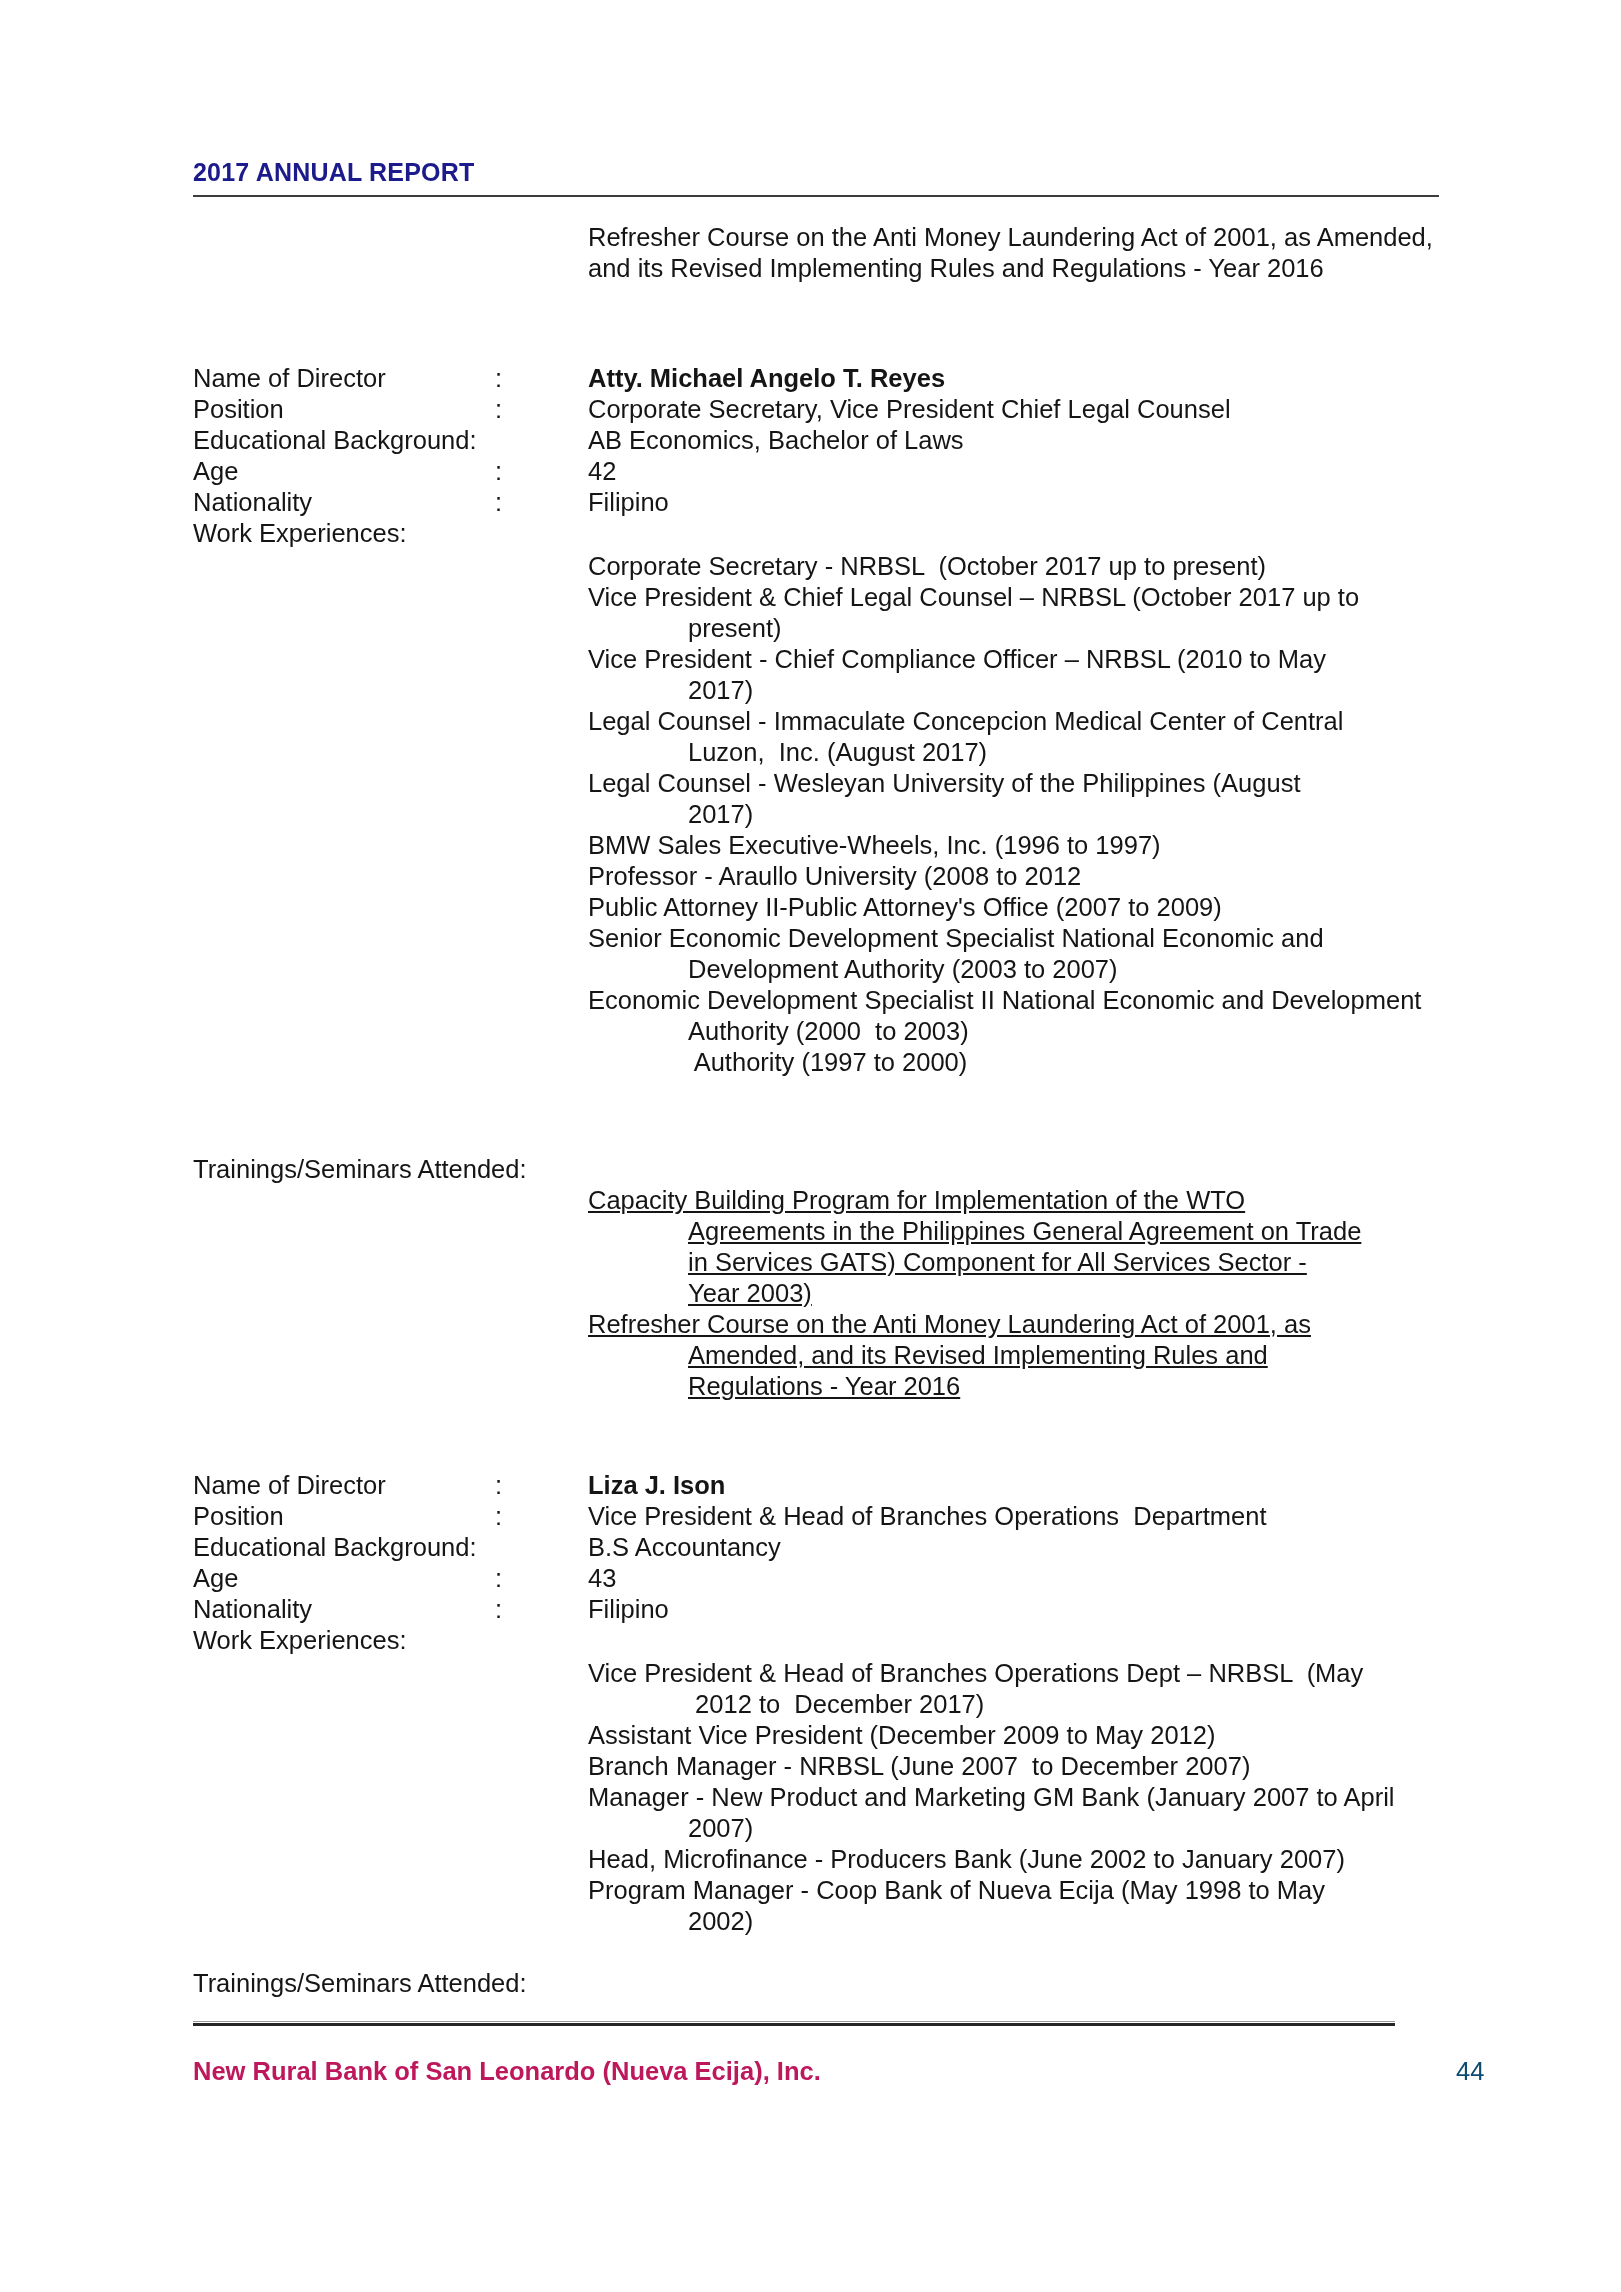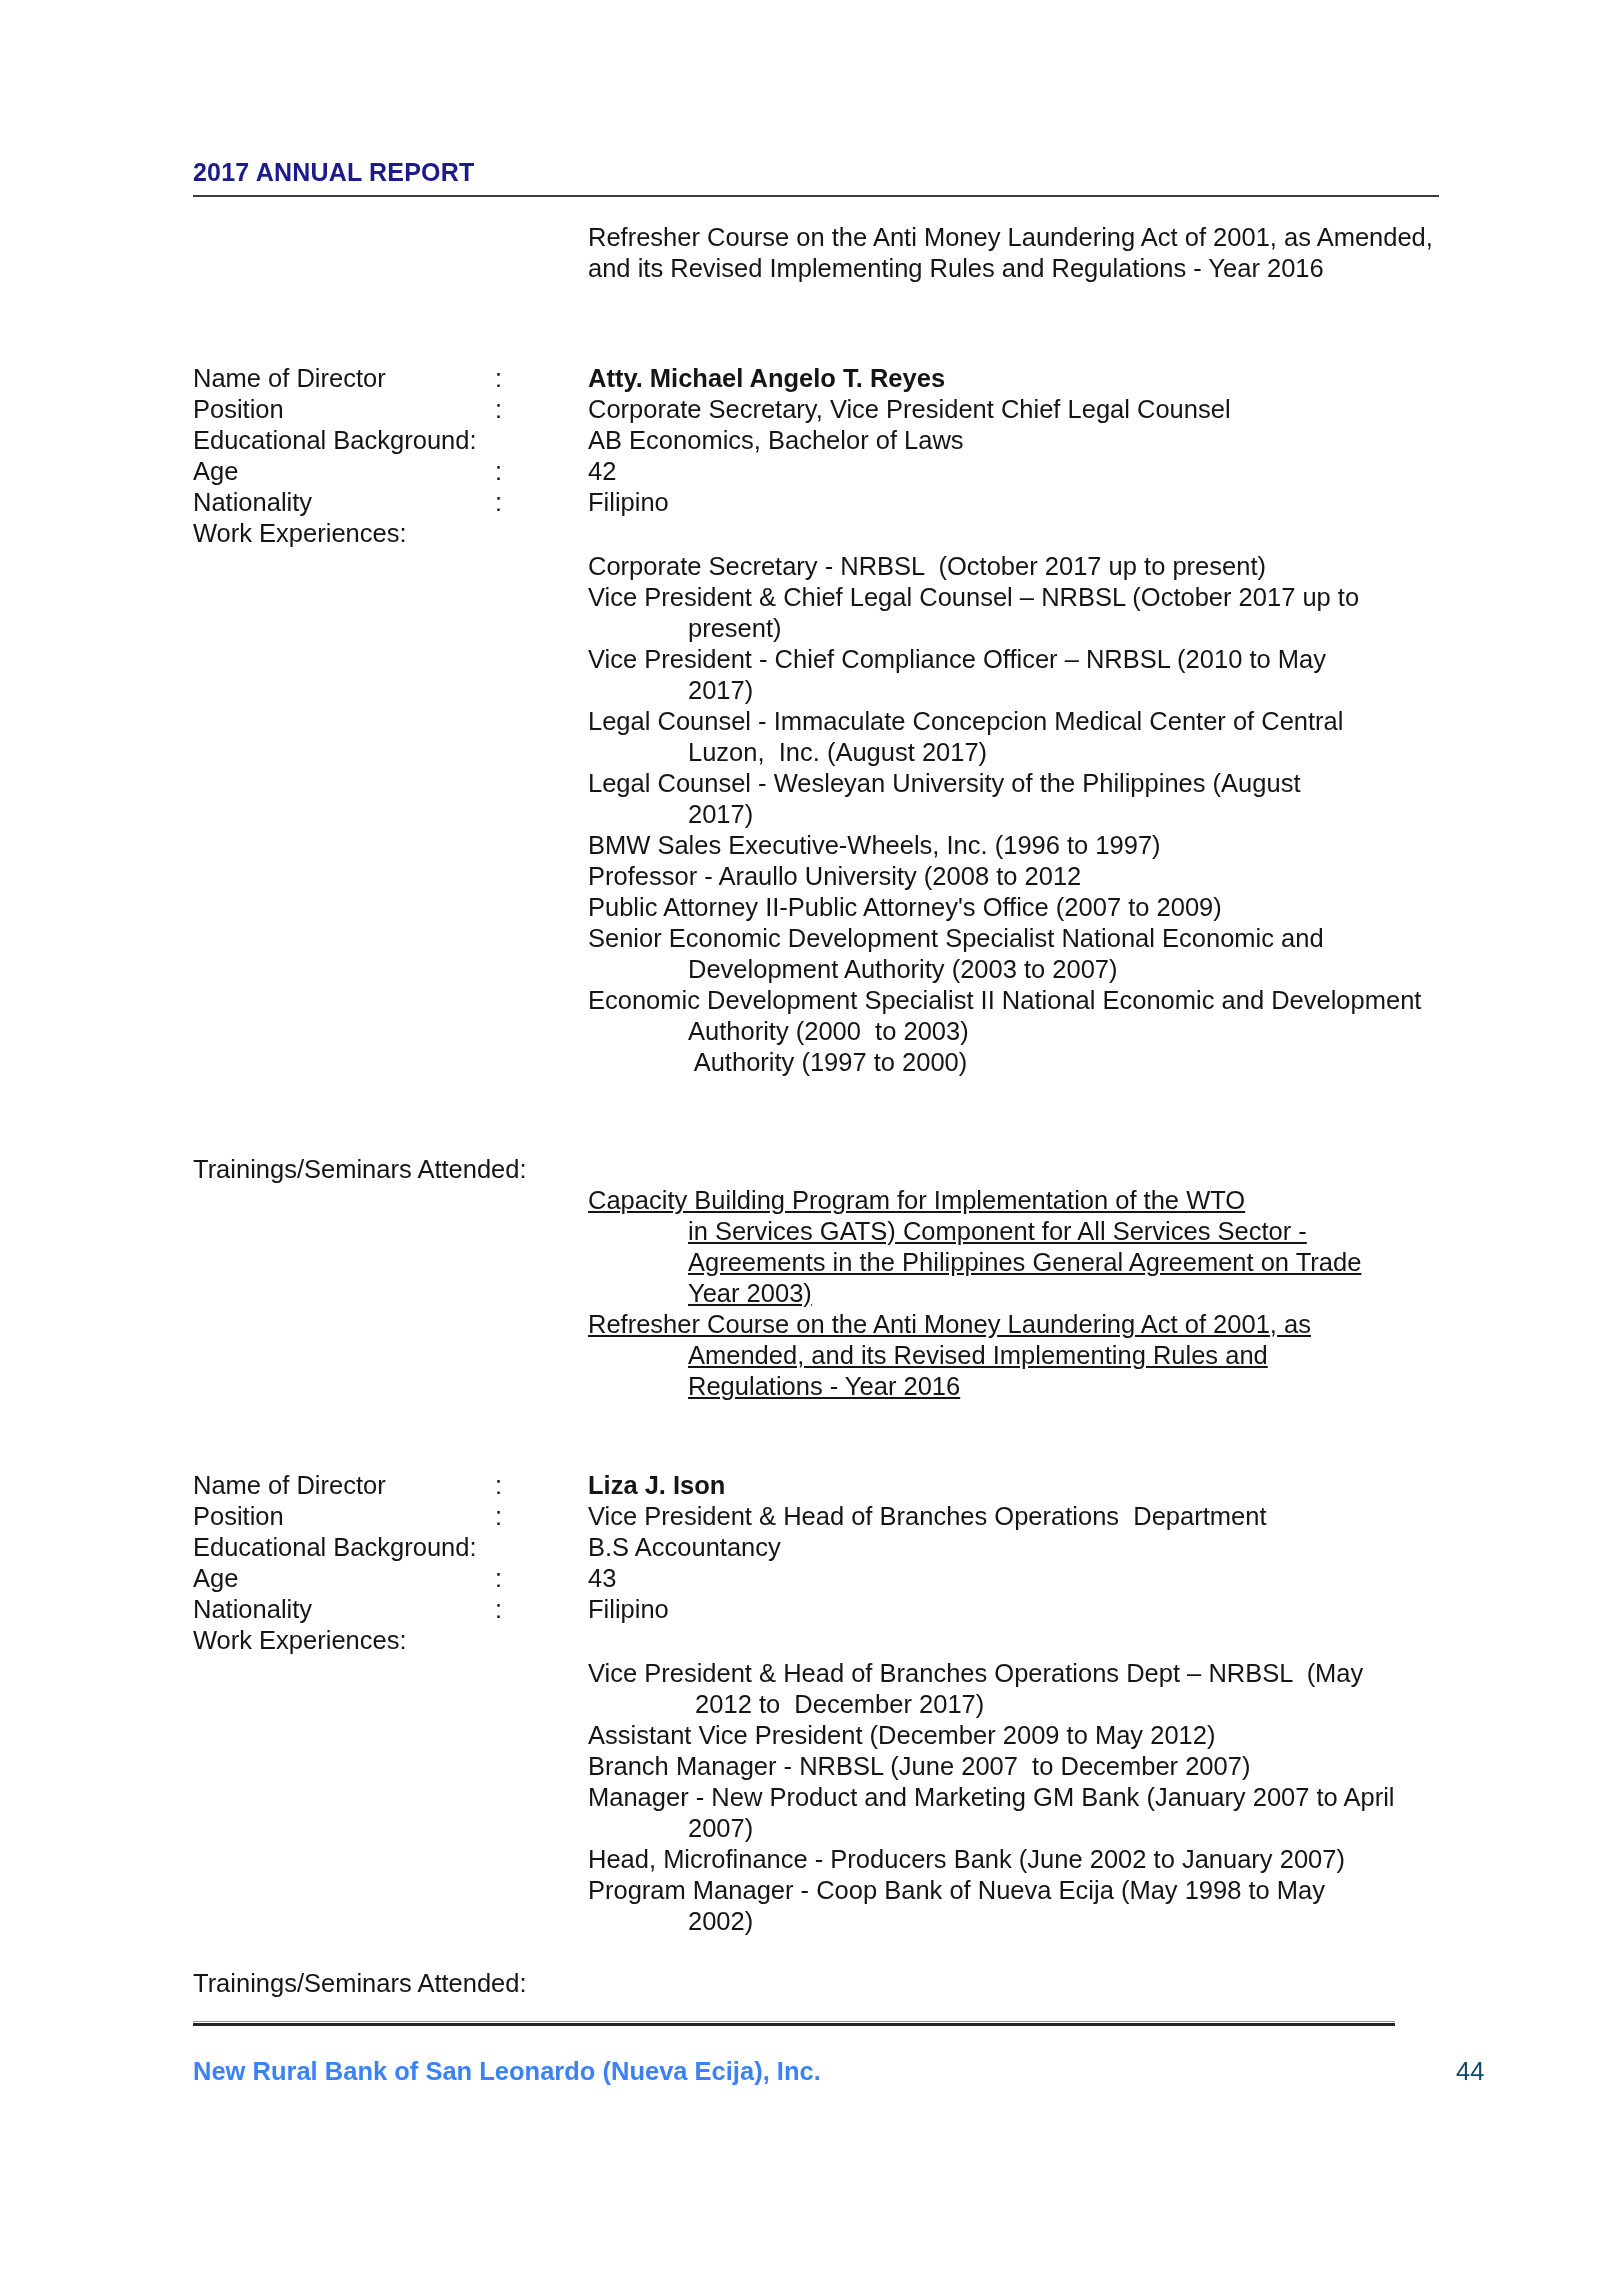--- a/index.html
+++ b/index.html
@@ -65,21 +65,21 @@
     top: 2021px; left: 193px;
     width: 1202px; height: 4.9px;
     background: linear-gradient(to bottom,
       #979797 0, #979797 1px,
       #ffffff 1px, #ffffff 2px,
       #242424 2px, #242424 4.9px);
   }
   .footer-bank {
     top: 2056px; left: 193px;
     font-weight: bold;
-    color: #3b82f6;
+    color: #be185d;
   }
   .footer-page {
     top: 2056px; left: 1456px;
     color: #0c4a6e;
   }
 </style>
 </head>
 <body>
 
 <div class="page">
@@ -141,22 +141,22 @@
     <div class="wline">Senior Economic Development Specialist National Economic and</div>
     <div class="wline cont">Development Authority (2003 to 2007)</div>
     <div class="wline">Economic Development Specialist II National Economic and Development</div>
     <div class="wline cont">Authority (2000  to 2003)</div>
     <div class="wline cont"> Authority (1997 to 2000)</div>
   </div>
 
   <div class="abs tlabel tlabel-1">Trainings/Seminars Attended:</div>
   <div class="abs lines train-1">
     <div class="wline">Capacity Building Program for Implementation of the WTO</div>
+    <div class="wline cont">Agreements in the Philippines General Agreement on Trade</div>
     <div class="wline cont">in Services GATS) Component for All Services Sector -</div>
-    <div class="wline cont">Agreements in the Philippines General Agreement on Trade</div>
     <div class="wline cont">Year 2003)</div>
     <div class="wline">Refresher Course on the Anti Money Laundering Act of 2001, as</div>
     <div class="wline cont">Amended, and its Revised Implementing Rules and</div>
     <div class="wline cont">Regulations - Year 2016</div>
   </div>
 
   <div class="abs fields fields-d2">
     <div class="frow">
       <span class="flabel">Name of Director</span>
       <span class="fcolon">:</span>

